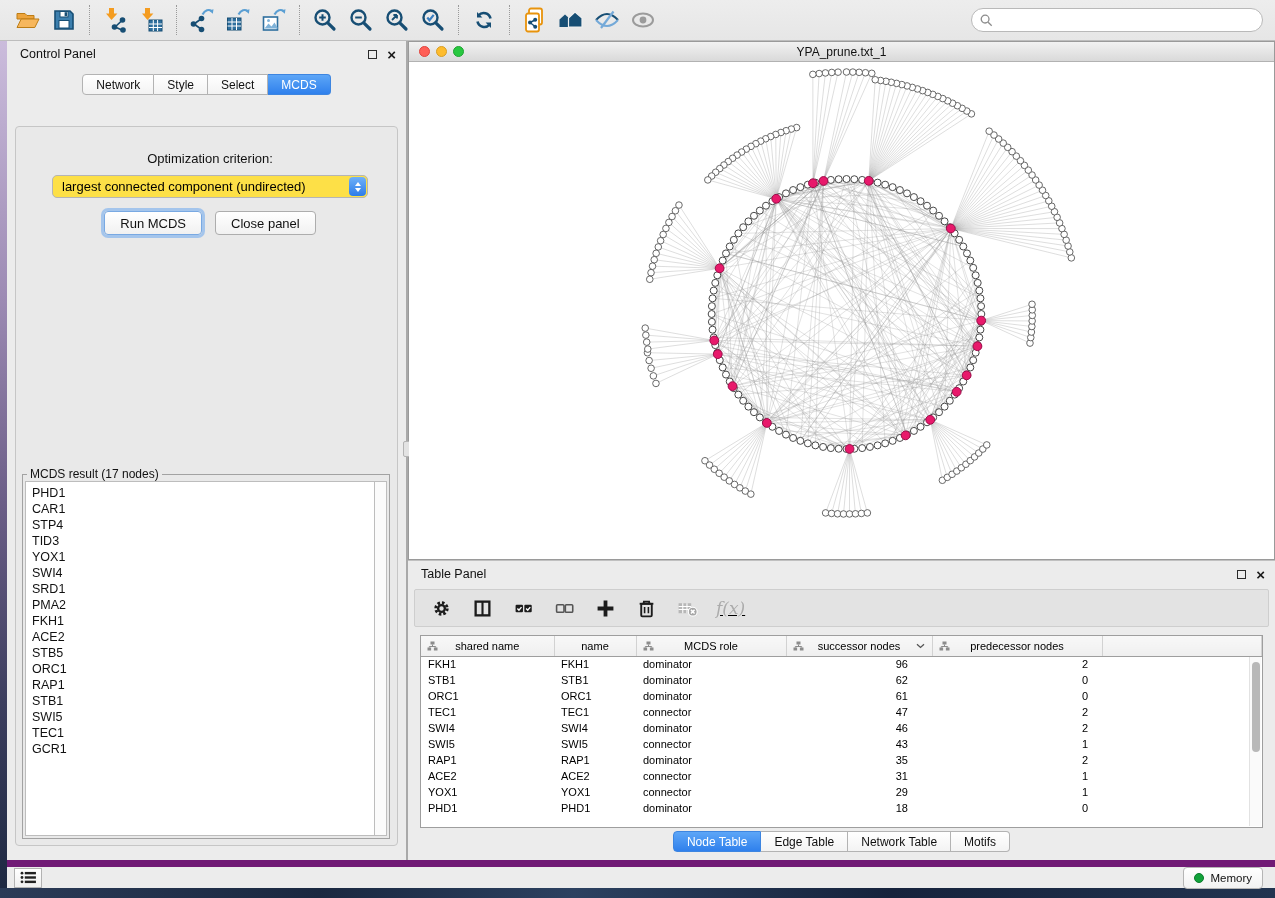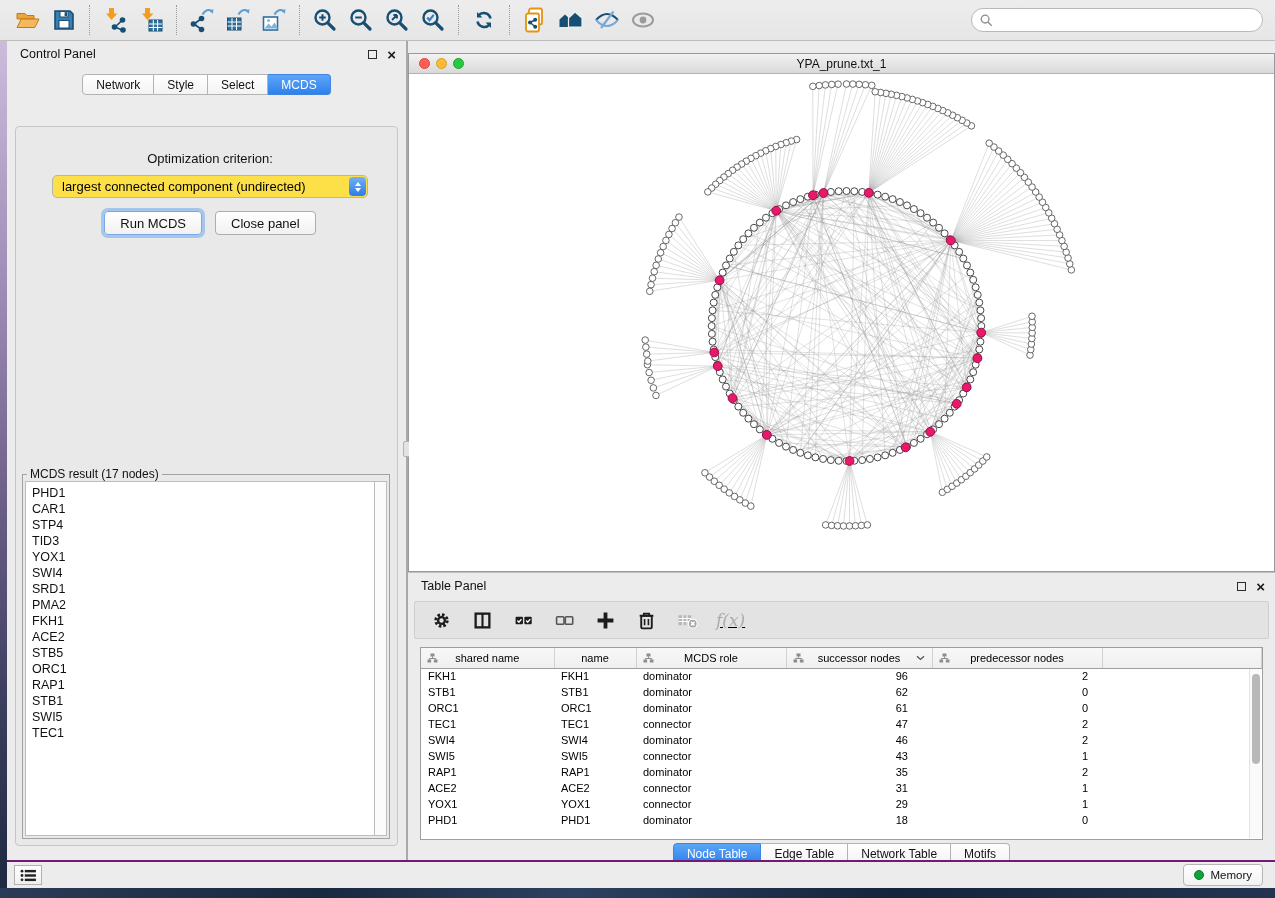--- a/index.html
+++ b/index.html
@@ -63,21 +63,21 @@
   .result-item { font-size:12.5px; line-height:16px; color:#111; }
   .result-scroll { position:absolute; right:2px; top:0px; bottom:2px; width:13px; background:#fbfbfb;
     border:1px solid #bdbdbd; }
 
   .splitter { width:2px; background:#a9a9a9; position:relative; }
   .splitter .grip { position:absolute; left:-3px; top:400px; width:8px; height:16px; background:#e3e3e3;
     border:1px solid #b4b4b4; border-radius:2px; }
 
   
   .right-col { flex:1; display:flex; flex-direction:column; min-width:0; }
-  .network-frame { margin-top:12px; height:519px; border:1px solid #9a9a9a; background:#fff; display:flex; flex-direction:column; }
+  .network-frame { margin-top:0; height:519px; border:1px solid #9a9a9a; background:#fff; display:flex; flex-direction:column; }
   .net-titlebar { height:20px; background:linear-gradient(#f2f2f2,#d9d9d9); border-bottom:1px solid #b2b2b2;
     position:relative; display:flex; align-items:center; }
   .lights { display:flex; gap:6px; margin-left:10px; }
   .lights i { width:11px; height:11px; border-radius:50%; display:inline-block; }
   .light-red { background:#ff5f57; border:1px solid #e0443e; }
   .light-yellow { background:#febc2e; border:1px solid #d89e24; }
   .light-green { background:#28c840; border:1px solid #1ea433; }
   .net-title { position:absolute; left:0; right:0; text-align:center; font-size:12px; color:#111; }
   .net-canvas { flex:1; position:relative; background:#fff; overflow:hidden; }
   .net-canvas svg { position:absolute; inset:0; width:100%; height:100%; }
@@ -99,21 +99,21 @@
   tbody td { height:16px; padding:0 4px 0 7px; white-space:nowrap; overflow:hidden; }
   tbody td.num4 { text-align:right; padding-right:24px; }
   tbody td.num5 { text-align:right; padding-right:14px; }
   .v-scroll { position:absolute; right:1px; top:21px; bottom:1px; width:12px; background:#fafafa; border-left:1px solid #e2e2e2; }
   .v-thumb { position:absolute; left:1.5px; width:8px; top:5px; height:90px; background:#b8b8b8; border-radius:5px; }
 
   .tp-tabs { position:absolute; left:0; right:0; top:270px; display:flex; justify-content:center; }
 
   
   .statusbar { position:absolute; left:7px; right:0; bottom:10px; height:28px; background:#ececec;
-    border-top:2px solid #701a75; display:flex; align-items:center; padding:0 12px 0 7px; }
+    border-top:7px solid #701a75; display:flex; align-items:center; padding:0 12px 0 7px; }
   .status-list-btn { width:28px; height:20px; background:linear-gradient(#fff,#f0f0f0); border:1px solid #b2b2b2;
     display:flex; align-items:center; justify-content:center; }
   .memory-btn { margin-left:auto; height:22px; background:linear-gradient(#fff,#f2f2f2); border:1px solid #b5b5b5;
     border-radius:4px; display:flex; align-items:center; gap:6px; padding:0 10px; font-size:11.5px; color:#111; font-family:inherit; }
   .mem-dot { width:10px; height:10px; border-radius:50%; background:#12a23a; border:1px solid #0c7c2c; display:inline-block; }
 </style>
 </head>
 <body>
 
 <div class="screen">
@@ -299,20 +299,21 @@
               <div class="result-item">SRD1</div>
               <div class="result-item">PMA2</div>
               <div class="result-item">FKH1</div>
               <div class="result-item">ACE2</div>
               <div class="result-item">STB5</div>
               <div class="result-item">ORC1</div>
               <div class="result-item">RAP1</div>
               <div class="result-item">STB1</div>
               <div class="result-item">SWI5</div>
               <div class="result-item">TEC1</div>
+              <div class="result-item">GCR1</div>
             </div>
           <div class="result-scroll"></div>
         </fieldset>
       </div>
     </aside>
 
     <div class="splitter">
         <div class="grip"></div>
       </div>
 

